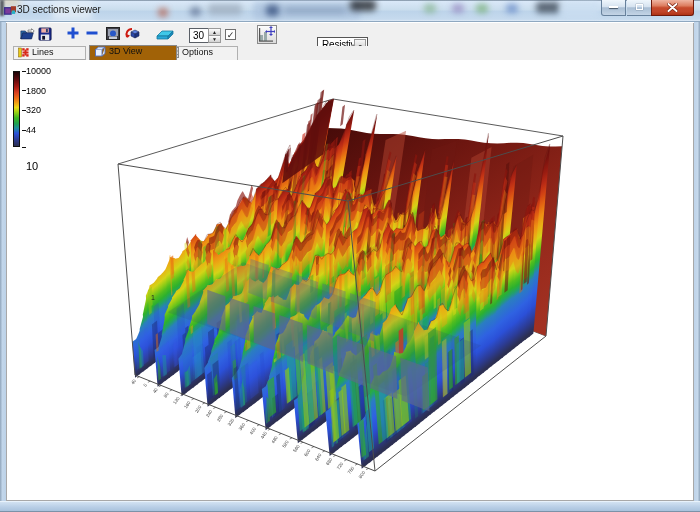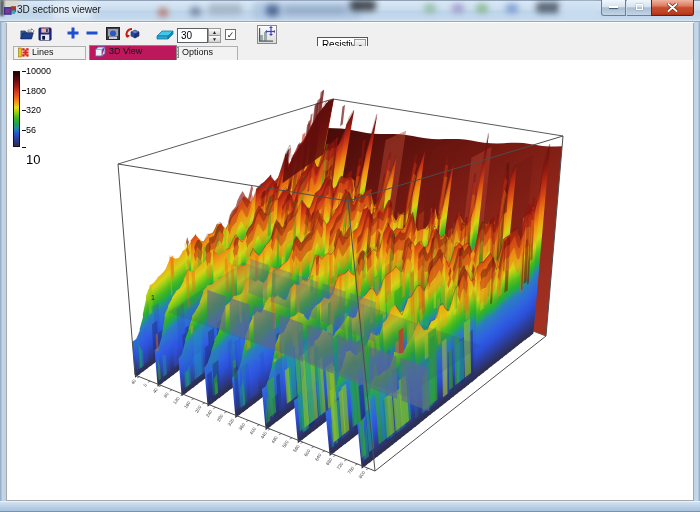--- a/index.html
+++ b/index.html
@@ -91,21 +91,21 @@
       <path d="M2 8 l1.5 4 2.5-2.5 z" fill="#cc1a10"></path>
       <path d="M7 6 l4-2 4 2 -4 2 Z" fill="#5a80e0" stroke="#202858" stroke-width="0.6"></path>
       <path d="M7 6 v4 l4 2 v-4 Z" fill="#2a48a8" stroke="#202858" stroke-width="0.6"></path>
       <path d="M11 8 l4-2 v4 l-4 2 Z" fill="#1a3280" stroke="#202858" stroke-width="0.6"></path>
     </svg>
 <svg class="abs" style="left:148px;top:5px" width="20" height="13" viewBox="0 0 20 13">
       <path d="M2 8 l5-5 h11 l-5 5 Z" fill="#40c8e8" stroke="#1878a0" stroke-width="0.8"></path>
       <path d="M2 8 h11 v3 h-11 Z" fill="#28a8d8" stroke="#1878a0" stroke-width="0.8"></path>
       <path d="M13 8 l5-5 v3 l-5 5 Z" fill="#1888b8" stroke="#1878a0" stroke-width="0.8"></path>
     </svg>
-<div class="tbox" style="left:170px;top:5px;width:31px;height:15px;padding:1px 0 0 3px">30</div>
+<div class="tbox" style="left:182px;top:5px;width:31px;height:15px;padding:1px 0 0 3px">30</div>
 <div class="spin" style="left:201px;top:5px">▲</div>
 <div class="spin" style="left:201px;top:12px">▼</div>
 <div class="abs" style="left:218px;top:6px;width:11px;height:11px;background:#fff;border:1px solid #707070;font-size:9px;line-height:10px;text-align:center;color:#222">✓</div>
 <div class="abs" style="left:250px;top:2px;width:20px;height:19px;background:linear-gradient(#fcfcfc,#dcdcdc);border:1px solid #8a8a8a"><svg width="18" height="17" viewBox="0 0 18 17">
         <rect x="2" y="9" width="3" height="6" fill="#9aa"></rect>
         <rect x="6" y="6" width="3" height="9" fill="#9aa"></rect>
         <rect x="1" y="2" width="1.2" height="13" fill="#555"></rect>
         <rect x="1" y="14.5" width="14" height="1.2" fill="#555"></rect>
         <g fill="#4040c0">
           <path d="M11 2 l2-2 2 2 z"></path>
@@ -123,21 +123,21 @@
         <rect x="0.5" y="1" width="3" height="9" fill="#e8c818" stroke="#806000" stroke-width="0.5"></rect>
         <g fill="#d82818">
           <rect x="4.5" y="4.5" width="6" height="2"></rect>
           <rect x="6.5" y="2.5" width="2" height="6"></rect>
           <rect x="4.2" y="1.2" width="2.4" height="2.4"></rect>
           <rect x="8.2" y="1.2" width="2.4" height="2.4"></rect>
           <rect x="4.2" y="7.2" width="2.4" height="2.4"></rect>
           <rect x="8.2" y="7.2" width="2.4" height="2.4"></rect>
         </g>
       </svg>Lines</div>
-<div class="tab" style="left:82px;width:88px;background:#be185d;border:1px solid #888;border-bottom:none;height:15px;top:-1px;z-index:3"><svg width="12" height="12" viewBox="0 0 12 12">
+<div class="tab" style="left:82px;width:88px;background:#a16207;border:1px solid #888;border-bottom:none;height:15px;top:-1px;z-index:3"><svg width="12" height="12" viewBox="0 0 12 12">
         <g fill="none" stroke="#5070c0" stroke-width="0.9">
           <rect x="1.5" y="3.5" width="6.5" height="6.5" fill="#eaf1fb"></rect>
           <path d="M1.5 3.5 L4.5 1 L11 1 L8 3.5 M11 1 L11 7.5 L8 10" fill="#dbe7f8"></path>
         </g>
       </svg>3D View</div>
 <div class="tab" style="left:156px;width:75px;background:#f2f2f2;border:1px solid #b0b0b0;border-bottom:1px solid #a8a8a8;height:32px"><svg width="11" height="11" viewBox="0 0 11 11">
         <rect x="0.5" y="0.5" width="10" height="10" fill="#d8d8d8" stroke="#888"></rect>
         <g stroke="#909090" stroke-width="1">
           <line x1="4" y1="1" x2="4" y2="10"></line>
           <line x1="7.5" y1="1" x2="7.5" y2="10"></line>
@@ -148,23 +148,23 @@
 </div>
 <div id="client" class="abs"></div>
 <div class="abs" style="left:13px;top:71px;width:7px;height:76px;border:1px solid #111;background:linear-gradient(#1c0306 0%,#5c0a0e 10%,#a81a14 20%,#d84020 28%,#ee7014 36%,#f0ab14 43%,#ecd916 48%,#9ed314 54%,#3db822 62%,#1ea152 70%,#1f8fa0 76%,#2b50d8 83%,#2c3c96 91%,#2c2f52 100%)"></div>
 <div class="abs" style="left:22px;top:71px;width:4px;border-top:1px solid #111"></div>
 <div class="abs" style="left:26px;top:66px;font-size:9px;color:#000">10000</div>
 <div class="abs" style="left:22px;top:90px;width:4px;border-top:1px solid #111"></div>
 <div class="abs" style="left:26px;top:86px;font-size:9px;color:#000">1800</div>
 <div class="abs" style="left:22px;top:110px;width:4px;border-top:1px solid #111"></div>
 <div class="abs" style="left:26px;top:105px;font-size:9px;color:#000">320</div>
 <div class="abs" style="left:22px;top:130px;width:4px;border-top:1px solid #111"></div>
-<div class="abs" style="left:26px;top:125px;font-size:9px;color:#000">56</div>
+<div class="abs" style="left:26px;top:125px;font-size:9px;color:#000">44</div>
 <div class="abs" style="left:22px;top:147px;width:4px;border-top:1px solid #111"></div>
-<div class="abs" style="left:26px;top:152px;font-size:13px;color:#000">10</div>
+<div class="abs" style="left:26px;top:160px;font-size:11px;color:#000">10</div>
 <svg width="700" height="512" viewBox="0 0 700 512" style="position:absolute;left:0;top:0">
     <defs>
       <linearGradient id="zg" gradientUnits="userSpaceOnUse" x1="0" y1="0" x2="0" y2="1">
         <stop offset="0.000" stop-color="#2c2f52"></stop>
         <stop offset="0.050" stop-color="#2c3c96"></stop>
         <stop offset="0.110" stop-color="#2b50d8"></stop>
         <stop offset="0.165" stop-color="#2f62e2"></stop>
         <stop offset="0.235" stop-color="#2a7ec0"></stop>
         <stop offset="0.260" stop-color="#22a06a"></stop>
         <stop offset="0.285" stop-color="#2cb12e"></stop>

